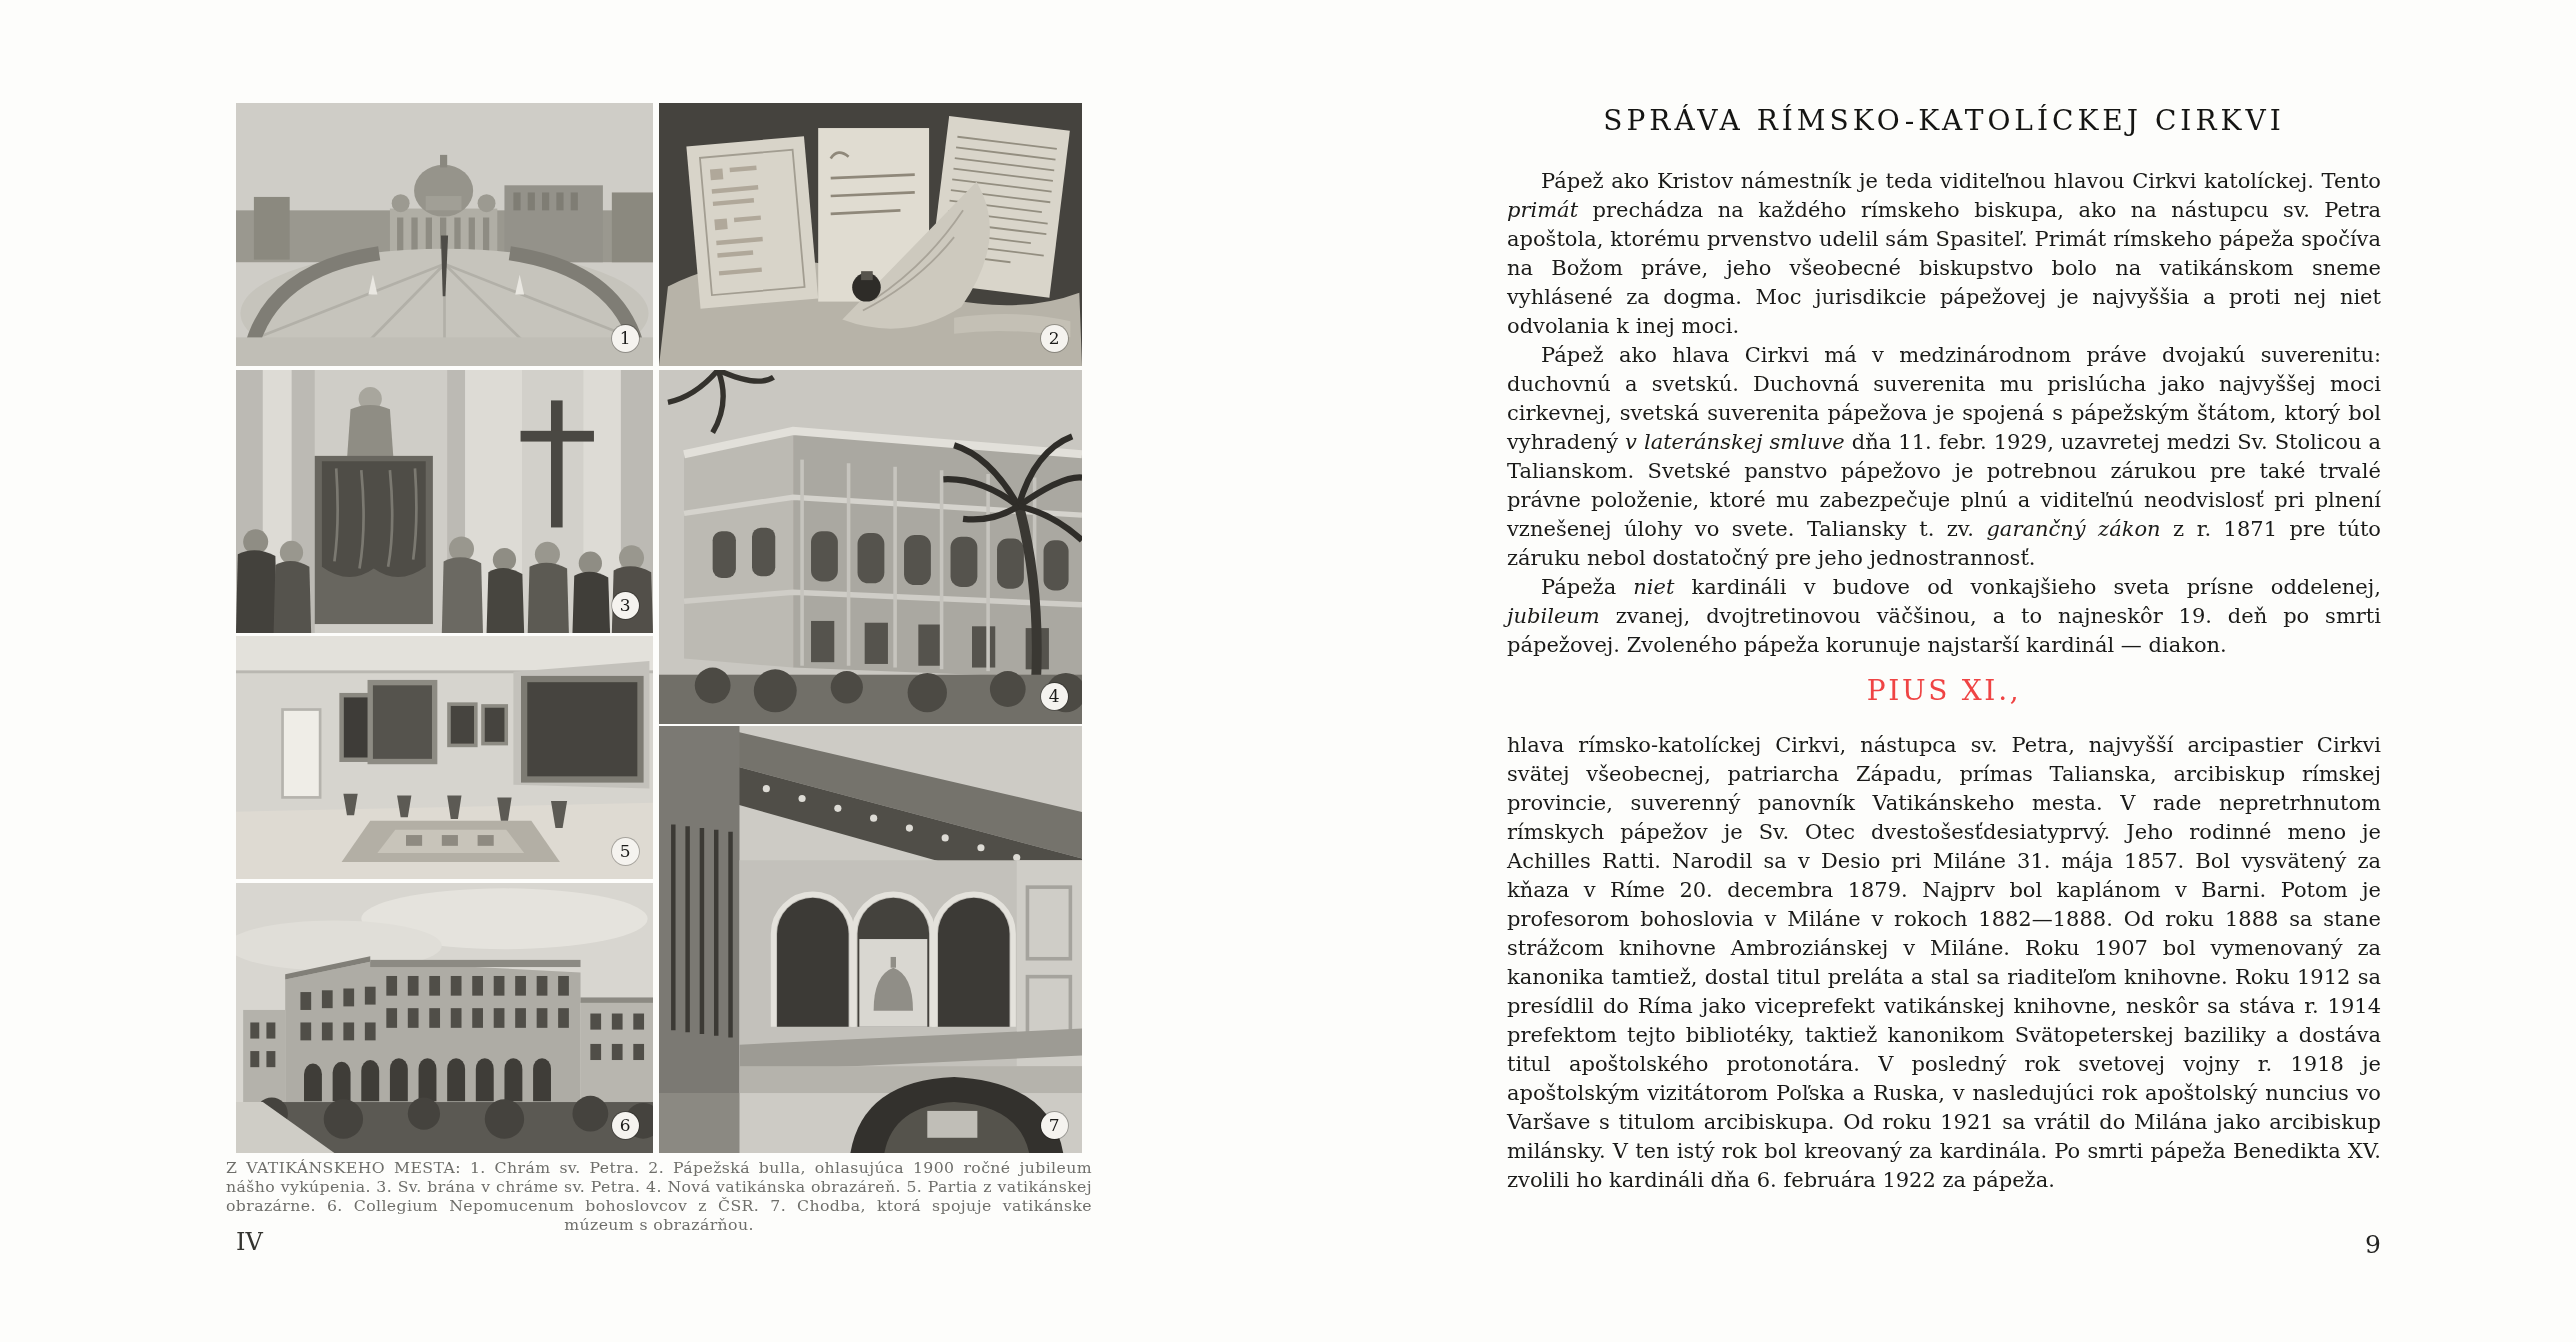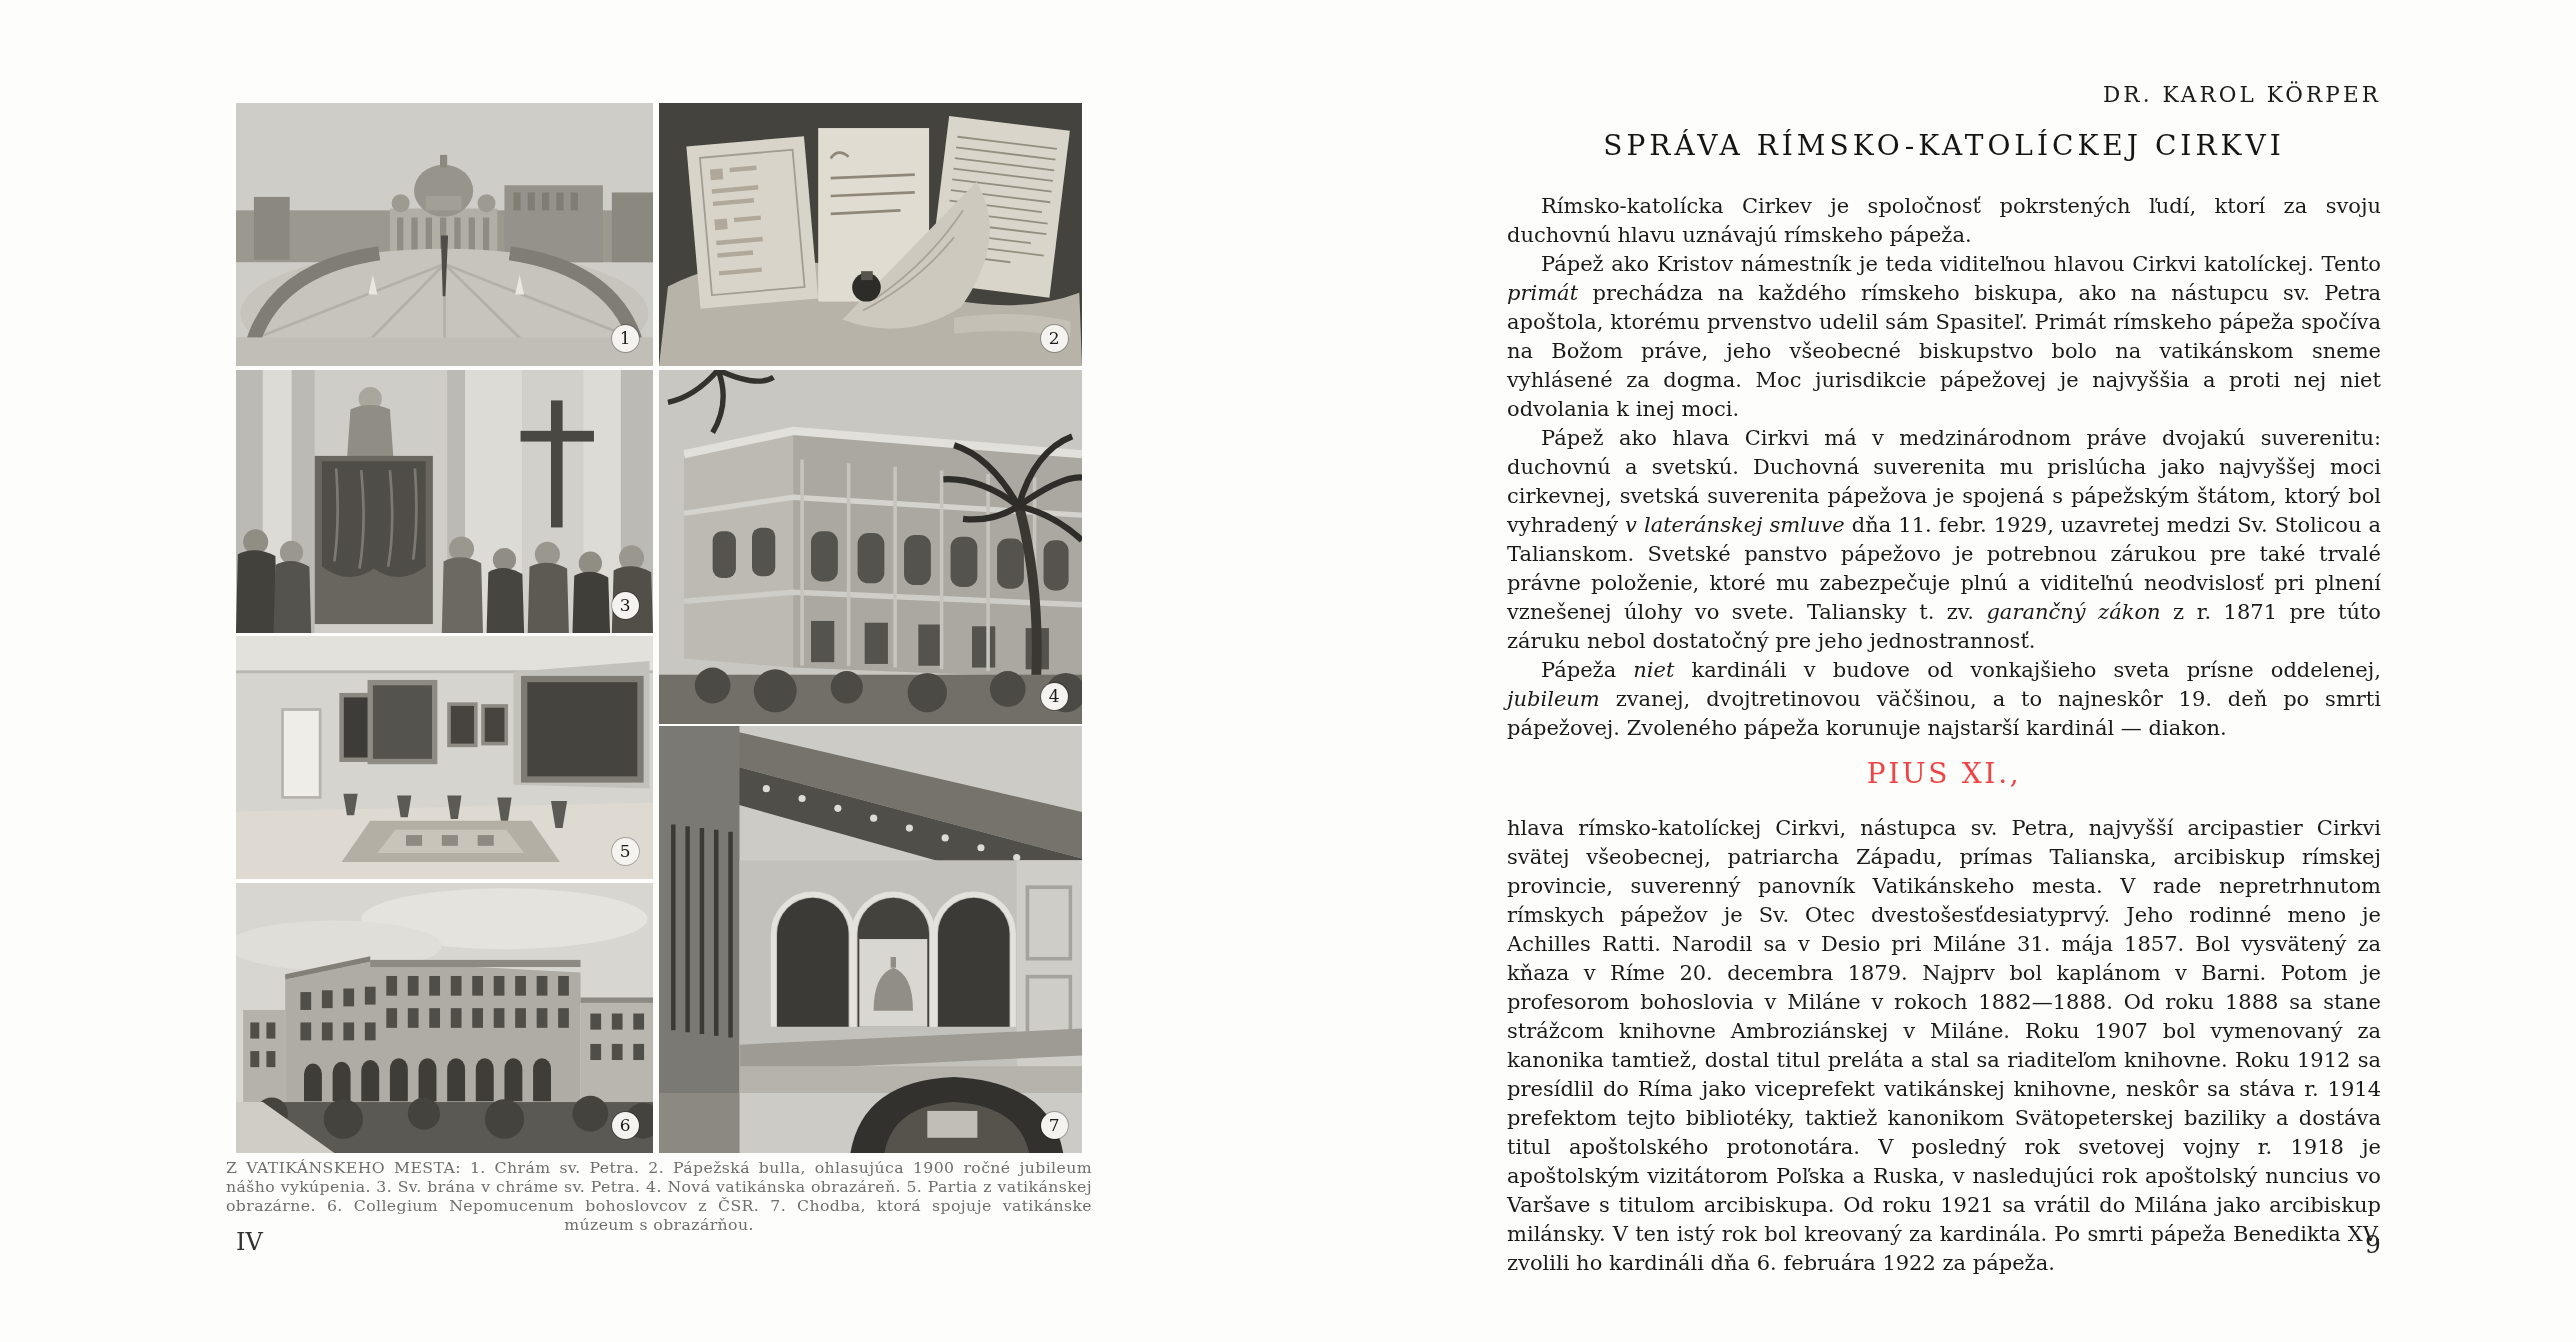--- a/index.html
+++ b/index.html
@@ -407,24 +407,22 @@
         <polygon points="0,410 90,410 90,477 0,477" fill="#8b8982"></polygon>
       </svg>
       <div class="badge">7</div>
     </div>
   </div>
 
   <div class="caption">Z VATIKÁNSKEHO MESTA: 1. Chrám sv. Petra. 2. Pápežská bulla, ohlasujúca 1900 ročné jubileum nášho vykúpenia. 3. Sv. brána v chráme sv. Petra. 4. Nová vatikánska obrazáreň. 5. Partia z vatikánskej obrazárne. 6. Collegium Nepomucenum bohoslovcov z ČSR. 7. Chodba, ktorá spojuje vatikánske múzeum s obrazárňou.</div>
   <div class="pn-left">IV</div>
 
   <div class="col">
-    <div class="author">DR. KAROL KÖRPER</div>
     <div class="title">SPRÁVA RÍMSKO-KATOLÍCKEJ CIRKVI</div>
     <div class="bodytext">
-      <p><span>Rímsko-katolícka Cirkev je spoločnosť pokrstených ľudí, ktorí za svoju duchovnú hlavu uznávajú rímskeho pápeža.</span></p>
       <p><span>Pápež ako Kristov námestník je teda viditeľnou hlavou Cirkvi katolíckej. Tento </span><i>primát</i><span> prechádza na každého rímskeho biskupa, ako na nástupcu sv. Petra apoštola, ktorému prvenstvo udelil sám Spasiteľ. Primát rímskeho pápeža spočíva na Božom práve, jeho všeobecné biskupstvo bolo na vatikánskom sneme vyhlásené za dogma. Moc jurisdikcie pápežovej je najvyššia a proti nej niet odvolania k inej moci.</span></p>
       <p><span>Pápež ako hlava Cirkvi má v medzinárodnom práve dvojakú suverenitu: duchovnú a svetskú. Duchovná suverenita mu prislúcha jako najvyššej moci cirkevnej, svetská suverenita pápežova je spojená s pápežským štátom, ktorý bol vyhradený </span><i>v lateránskej smluve</i><span> dňa 11. febr. 1929, uzavretej medzi Sv. Stolicou a Talianskom. Svetské panstvo pápežovo je potrebnou zárukou pre také trvalé právne položenie, ktoré mu zabezpečuje plnú a viditeľnú neodvislosť pri plnení vznešenej úlohy vo svete. Taliansky t. zv. </span><i>garančný zákon</i><span> z r. 1871 pre túto záruku nebol dostatočný pre jeho jednostrannosť.</span></p>
       <p><span>Pápeža </span><i>niet</i><span> kardináli v budove od vonkajšieho sveta prísne oddelenej, </span><i>jubileum</i><span> zvanej, dvojtretinovou väčšinou, a to najneskôr 19. deň po smrti pápežovej. Zvoleného pápeža korunuje najstarší kardinál — diakon.</span></p>
       <div class="pius">PIUS XI.,</div>
       <p class="noindent"><span>hlava rímsko-katolíckej Cirkvi, nástupca sv. Petra, najvyšší arcipastier Cirkvi svätej všeobecnej, patriarcha Západu, prímas Talianska, arcibiskup rímskej provincie, suverenný panovník Vatikánskeho mesta. V rade nepretrhnutom rímskych pápežov je Sv. Otec dvestošesťdesiatyprvý. Jeho rodinné meno je Achilles Ratti. Narodil sa v Desio pri Miláne 31. mája 1857. Bol vysvätený za kňaza v Ríme 20. decembra 1879. Najprv bol kaplánom v Barni. Potom je profesorom bohoslovia v Miláne v rokoch 1882—1888. Od roku 1888 sa stane strážcom knihovne Ambroziánskej v Miláne. Roku 1907 bol vymenovaný za kanonika tamtiež, dostal titul preláta a stal sa riaditeľom knihovne. Roku 1912 sa presídlil do Ríma jako viceprefekt vatikánskej knihovne, neskôr sa stáva r. 1914 prefektom tejto bibliotéky, taktiež kanonikom Svätopeterskej baziliky a dostáva titul apoštolského protonotára. V posledný rok svetovej vojny r. 1918 je apoštolským vizitátorom Poľska a Ruska, v nasledujúci rok apoštolský nuncius vo Varšave s titulom arcibiskupa. Od roku 1921 sa vrátil do Milána jako arcibiskup milánsky. V ten istý rok bol kreovaný za kardinála. Po smrti pápeža Benedikta XV. zvolili ho kardináli dňa 6. februára 1922 za pápeža.</span></p>
     </div>
   </div>
   <div class="pn-right">9</div>
 
 </div>

